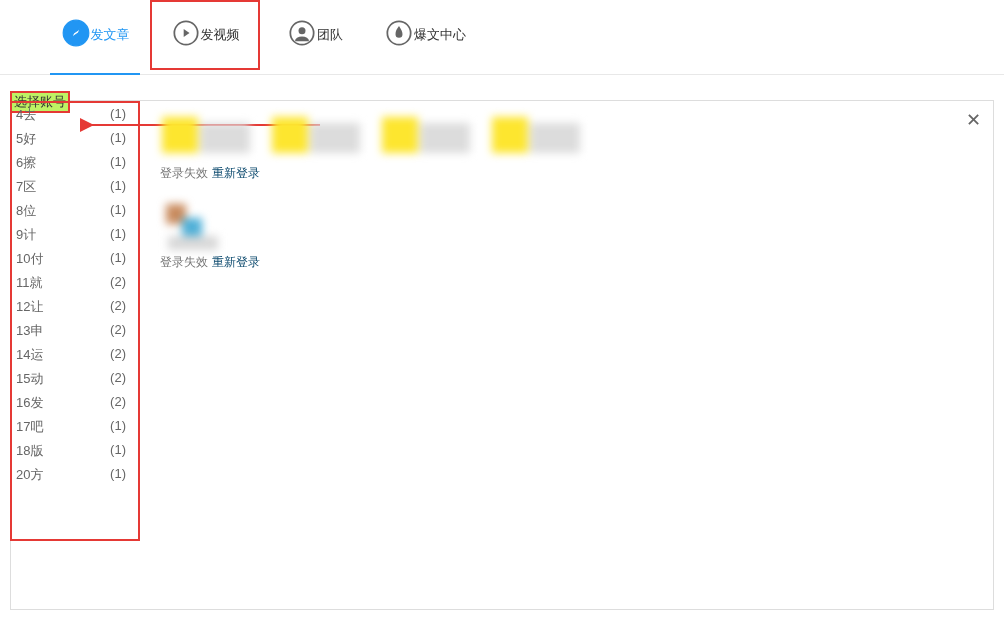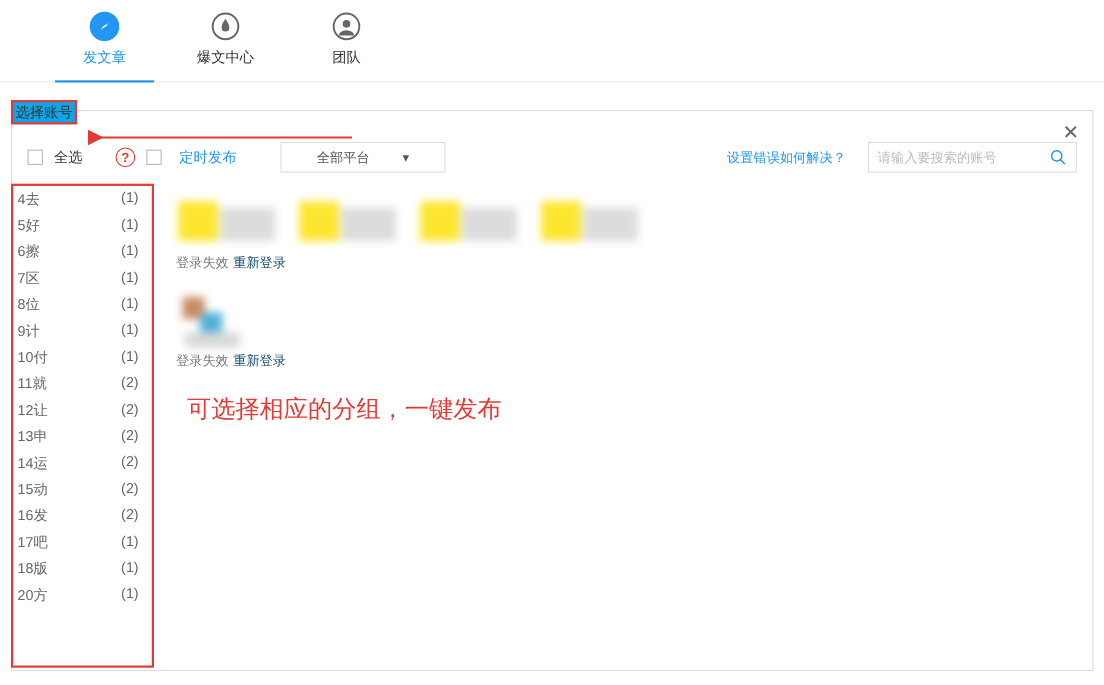--- a/index.html
+++ b/index.html
@@ -1,28 +1,28 @@
 <!DOCTYPE html>
 <html><head>
   <meta charset="utf-8">
   <style>
     * { margin: 0; padding: 0; box-sizing: border-box; font-family: "Microsoft YaHei", sans-serif; }
     body { width: 1004px; height: 623px; background: #fff; position: relative; overflow: hidden; }
 
     .tabs { display: flex; align-items: flex-start; height: 75px; border-bottom: 1px solid #e8e8e8; padding-left: 40px; }
-    .tab { display: flex; flex-direction: column; align-items: center; justify-content: center; width: 110px; height: 70px; cursor: pointer; position: relative; }
+    .tab { display: flex; flex-direction: row; align-items: center; justify-content: center; width: 110px; height: 70px; cursor: pointer; position: relative; }
     .tab-icon { width: 30px; height: 30px; margin-bottom: 4px; display: flex; align-items: center; justify-content: center; }
     .tab-label { font-size: 13px; color: #333; }
     .tab.active .tab-label { color: #2196f3; }
     .tab.active .tab-icon svg { fill: #2196f3; stroke: #2196f3; }
     .tab.active::after { content: ''; position: absolute; bottom: -5px; left: 10px; right: 10px; height: 2px; background: #2196f3; }
     .tab-highlight { border: 2px solid #e53935; }
 
     .panel { margin: 25px 10px 0 10px; border: 1px solid #ddd; position: relative; height: 510px; }
-    .panel-title { position: absolute; top: -10px; left: -1px; background: #0ea5e9; font-size: 13px; padding: 0 2px; border: 2px solid #e53935; color: #333; }
+    .panel-title { position: absolute; top: -10px; left: -1px; background: #bef264; font-size: 13px; padding: 0 2px; border: 2px solid #e53935; color: #333; }
     .panel-close { position: absolute; top: 8px; right: 12px; font-size: 18px; color: #666; cursor: pointer; }
 
     .arrow-svg { position: absolute; top: 115px; left: 80px; pointer-events: none; }
 
     .toolbar { display: flex; align-items: center; padding: 28px 14px 10px 14px; gap: 10px; }
     .checkbox-sq { width: 14px; height: 14px; border: 1px solid #bbb; background: #fff; }
     .select-all-label { font-size: 13px; color: #333; margin-right: 20px; }
     .help-icon { width: 18px; height: 18px; border: 1.5px solid #e53935; border-radius: 50%; color: #e53935; font-size: 12px; display: flex; align-items: center; justify-content: center; font-weight: bold; }
     .sched-label { font-size: 13px; color: #2196f3; margin-left: 6px; margin-right: 30px; }
     .platform-select { border: 1px solid #ddd; height: 28px; width: 150px; display: flex; align-items: center; justify-content: center; gap: 30px; font-size: 12px; color: #555; }
@@ -65,76 +65,63 @@
 <div class="tabs">
   <div class="tab active">
     <span class="tab-icon">
       <svg width="28" height="28" viewBox="0 0 24 24">
           <circle cx="12" cy="12" r="11" fill="#2196f3"></circle>
           <path d="M8 16 L14 12 L16 8 L10 12 Z" fill="#fff"></path>
         </svg>
     </span>
     <span class="tab-label">发文章</span>
   </div>
-  <div class="tab">
+  <div class="tab tab-highlight">
     <span class="tab-icon">
       <svg width="28" height="28" viewBox="0 0 24 24" fill="none" stroke="#666" stroke-width="1.5">
           <circle cx="12" cy="12" r="10"></circle>
-          <path d="M12 6 C10 9 9 10 9 13 a3 3 0 0 0 6 0 c0-2-1-4-3-7z" fill="#666" stroke="none"></path>
-        </svg>
-    </span>
-    <span class="tab-label">爆文中心</span>
+          <path d="M10 8.5 L15 12 L10 15.5 Z" fill="#666" stroke="none"></path>
+        </svg>
+    </span>
+    <span class="tab-label">发视频</span>
   </div>
   <div class="tab">
     <span class="tab-icon">
       <svg width="28" height="28" viewBox="0 0 24 24" fill="none" stroke="#666" stroke-width="1.5">
           <circle cx="12" cy="12" r="10"></circle>
           <circle cx="12" cy="10" r="3" fill="#666" stroke="none"></circle>
           <path d="M6 19 a6 4 0 0 1 12 0" fill="#666" stroke="none"></path>
         </svg>
     </span>
     <span class="tab-label">团队</span>
+  </div>
+  <div class="tab">
+    <span class="tab-icon">
+      <svg width="28" height="28" viewBox="0 0 24 24" fill="none" stroke="#666" stroke-width="1.5">
+          <circle cx="12" cy="12" r="10"></circle>
+          <path d="M12 6 C10 9 9 10 9 13 a3 3 0 0 0 6 0 c0-2-1-4-3-7z" fill="#666" stroke="none"></path>
+        </svg>
+    </span>
+    <span class="tab-label">爆文中心</span>
   </div>
 </div>
 
 <svg class="arrow-svg" width="250" height="20">
   <defs>
       <marker id="ah" markerWidth="10" markerHeight="8" refX="2" refY="4" orient="auto">
         <path d="M8 0 L0 4 L8 8 Z" fill="#e53935"></path>
       </marker>
     </defs>
   <line x1="240" y1="10" x2="10" y2="10" stroke="#e53935" stroke-width="2" marker-end="url(#ah)"></line>
 </svg>
 
 <div class="panel">
   <div class="panel-title">选择账号</div>
   <div class="panel-close">✕</div>
 
-  <div class="toolbar">
-    <div class="checkbox-sq"></div>
-    <span class="select-all-label">全选</span>
-    <span class="help-icon">?</span>
-    <div class="checkbox-sq"></div>
-    <span class="sched-label">定时发布</span>
-    <div class="platform-select">
-      <span>全部平台</span>
-      <span>▾</span>
-    </div>
-    <div class="spacer"></div>
-    <span class="error-link">设置错误如何解决？</span>
-    <div class="search-wrap">
-      <input class="search-input" placeholder="请输入要搜索的账号" style="">
-      <span class="search-btn">
-        <svg width="16" height="16" viewBox="0 0 24 24" fill="none" stroke="#2196f3" stroke-width="2">
-            <circle cx="10" cy="10" r="7"></circle>
-            <line x1="15" y1="15" x2="21" y2="21"></line>
-          </svg>
-      </span>
-    </div>
-  </div>
 
   <div class="content">
     <div class="sidebar">
       <div class="sidebar-inner" id="group-list">
           <div class="group-item">
             <span>4去</span>
             <span>(1)</span>
           </div>
           <div class="group-item">
             <span>5好</span>
@@ -237,16 +224,15 @@
               <div class="av2-a"></div>
               <div class="av2-b"></div>
               <div class="av2-c"></div>
             </div>
           <div class="caption">
               <span class="cap-status">登录失效</span>
               <span class="cap-link">重新登录</span>
             </div>
         </div>
       </div>
-      <div class="hint-text">可选择相应的分组，一键发布</div>
     </div>
   </div>
 </div>
 
 </body></html>

